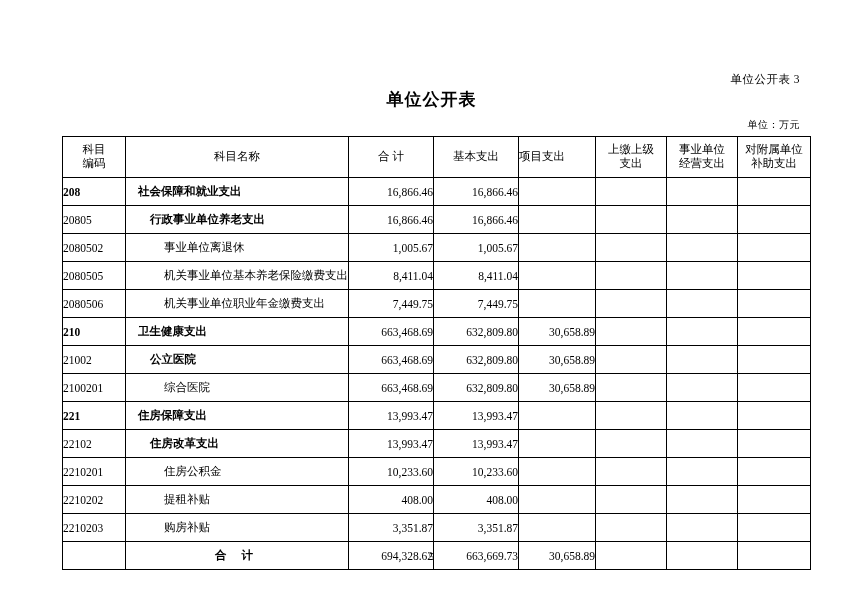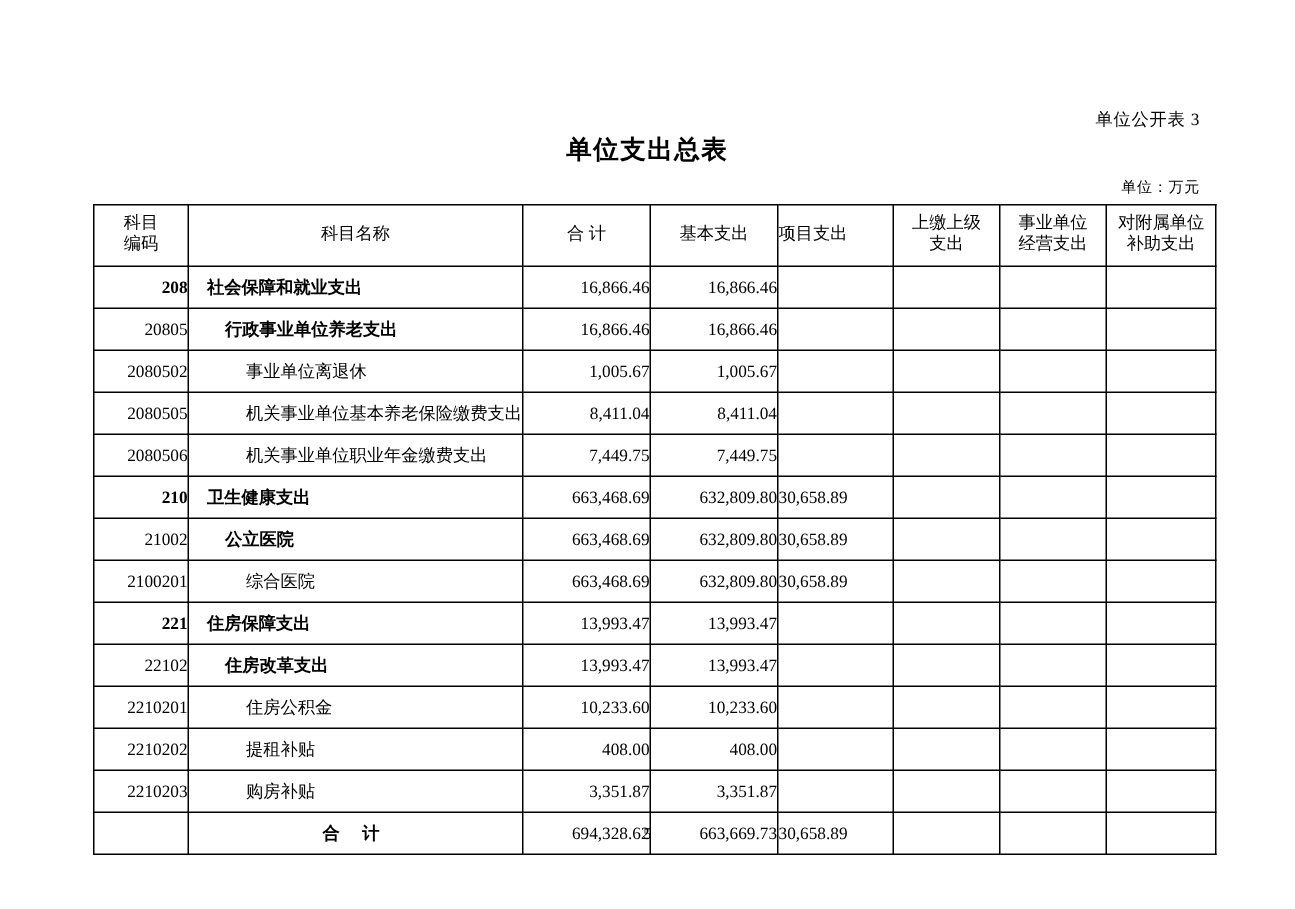--- a/index.html
+++ b/index.html
@@ -61,25 +61,25 @@
     height: 27px;
     vertical-align: middle;
     font-weight: normal;
   }
   table.main thead td {
     text-align: center;
     line-height: 1.15;
     height: 40px;
     font-size: 11.5px;
   }
-  .c-code   { width: 62px;  text-align: right; }
+  .c-code   { width: 62px;  text-align: left; }
   .c-name   { width: 222px; }
   .c-total  { width: 84px;  text-align: right; padding-right: 8px; }
   .c-basic  { width: 84px;  text-align: right; padding-right: 8px; }
-  .c-proj   { width: 76px;  padding-right: 8px; }
+  .c-proj   { width: 76px;  text-align: right; padding-right: 8px; }
   .c-up     { width: 70px;  }
   .c-oper   { width: 70px;  }
   .c-sub    { width: 72px;  }
 
   .lvl1 .c-code { font-weight: bold; }
   .lvl1 .c-name { font-weight: bold; padding-left: 12px; }
   .lvl1 td { font-weight: bold; }
   .lvl2 .c-name { font-weight: bold; padding-left: 24px; }
   .lvl2 td { font-weight: bold; }
   .lvl3 .c-name { padding-left: 38px; font-weight: normal; }
@@ -102,21 +102,21 @@
   }
   .hdr-two-line { line-height: 1.2; }
 </style>
 </head>
 <body>
 
 <div class="page">
 
   <div class="header-right">单位公开表 3</div>
 
-  <div class="doc-title">单位支出总表</div>
+  <div class="doc-title">单位公开表</div>
 
   <div class="unit-note">单位：万元</div>
 
   <table class="main">
     <thead>
       <tr>
         <td class="c-code">
           <div class="hdr-two-line">
             <div>科目</div>
             <div>编码</div>

